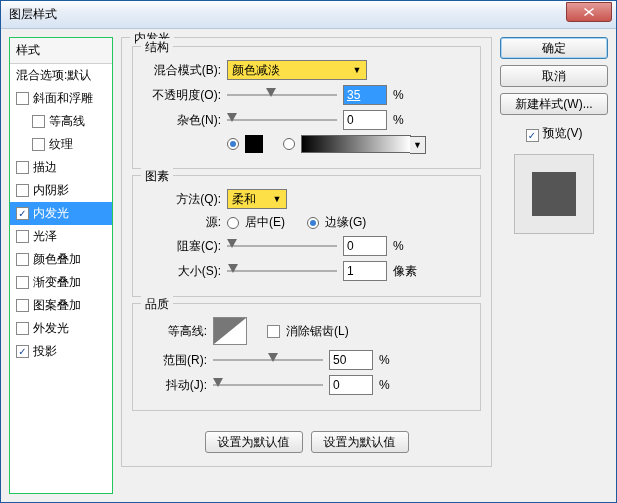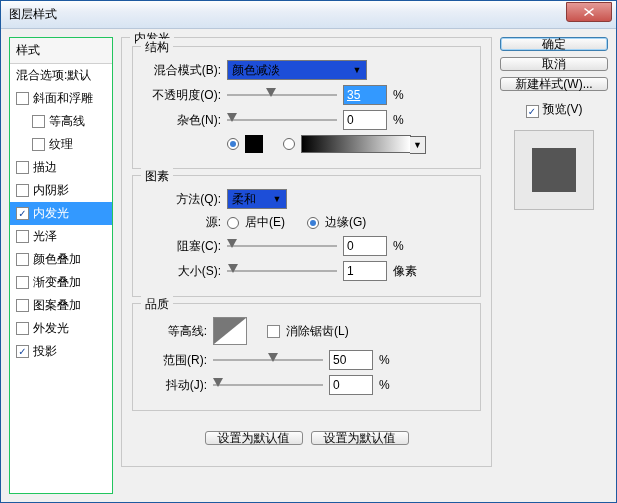--- a/index.html
+++ b/index.html
@@ -16,37 +16,37 @@
 .style-item.indent { padding-left: 22px; }
 .chk { width: 13px; height: 13px; border: 1px solid #888; background: #fff; display: inline-flex; align-items: center; justify-content: center; font-size: 10px; line-height: 1; color: #1a4aa0; }
 .chk.checked::before { content: "✓"; }
 .settings-col { flex: 1; position: relative; }
 .fieldset { border: 1px solid #c8c8c8; margin: 0 0 6px 0; padding: 8px 10px 10px; position: relative; }
 .fieldset > .legend { position: absolute; top: -8px; left: 8px; background: #f0f0f0; padding: 0 4px; }
 .outer-fs { height: 430px; }
 .row { display: flex; align-items: center; margin: 5px 0; gap: 6px; }
 .lbl { width: 78px; text-align: right; }
 .lbl2 { width: 64px; text-align: right; }
-.combo { height: 20px; border: 1px solid #7a7a7a; background: #1d4ed8; display: flex; align-items: center; padding: 0 4px; position: relative; }
+.combo { height: 20px; border: 1px solid #7a7a7a; background: #fde047; display: flex; align-items: center; padding: 0 4px; position: relative; }
 .combo .arrow { position: absolute; right: 2px; top: 2px; width: 14px; height: 14px; display: flex; align-items: center; justify-content: center; font-size: 9px; }
 .slider { flex: 0 0 110px; height: 18px; position: relative; }
 .slider .track { position: absolute; top: 8px; left: 0; right: 0; height: 2px; background: #b0b0b0; }
 .slider .thumb { position: absolute; top: 2px; width: 0; height: 0; border-left: 5px solid transparent; border-right: 5px solid transparent; border-top: 9px solid #6a6a6a; }
 .num { width: 44px; height: 20px; border: 1px solid #7a7a7a; background: #fff; padding: 0 3px; display: flex; align-items: center; }
 .num.sel { background: #3399ff; color: #fff; text-decoration: underline; }
 .unit { width: 28px; }
 .radio { width: 12px; height: 12px; border: 1px solid #666; border-radius: 50%; background: #fff; display: inline-flex; align-items: center; justify-content: center; }
 .radio.checked::before { content: ""; width: 6px; height: 6px; border-radius: 50%; background: #3a7ed6; }
 .swatch { width: 18px; height: 18px; border: 1px solid #000; background: #000; }
 .grad { width: 110px; height: 18px; border: 1px solid #666; background: linear-gradient(to right, #000, #fff), repeating-conic-gradient(#ccc 0 25%, #fff 0 50%); background-blend-mode: normal; position: relative; }
 .grad .arrow { position: absolute; right: -16px; top: 0; width: 16px; height: 18px; border: 1px solid #666; border-left: none; background: #eee; display: flex; align-items: center; justify-content: center; font-size: 9px; }
 .contour { width: 34px; height: 28px; border: 1px solid #888; background: #fff; position: relative; }
 .contour::before { content: ""; position: absolute; left: 0; top: 0; border-top: 26px solid #777; border-right: 32px solid transparent; }
 .btns-row { display: flex; gap: 8px; justify-content: center; margin-top: 20px; }
-.btn { height: 14px; padding: 0 12px; border: 1px solid #8a8a8a; background: linear-gradient(#fdfdfd,#e4e4e4); border-radius: 3px; display: inline-flex; align-items: center; justify-content: center; cursor: default; }
+.btn { height: 22px; padding: 0 12px; border: 1px solid #8a8a8a; background: linear-gradient(#fdfdfd,#e4e4e4); border-radius: 3px; display: inline-flex; align-items: center; justify-content: center; cursor: default; }
 .right-col { width: 108px; display: flex; flex-direction: column; gap: 6px; align-items: stretch; }
 .right-col .btn { width: 100%; }
 .btn.primary { border: 1px solid #3c7fb1; box-shadow: 0 0 0 1px #a3d3f5 inset; }
 .preview-box { width: 80px; height: 80px; border: 1px solid #bcbcbc; background: #e9e9e9; display: flex; align-items: center; justify-content: center; margin: 6px auto 0; }
 .preview-inner { width: 44px; height: 44px; background: #555; }
 .preview-row { display: flex; align-items: flex-end; gap: 4px; justify-content: center; margin-top: 4px; }
 </style>
 </head>
 <body>
 

